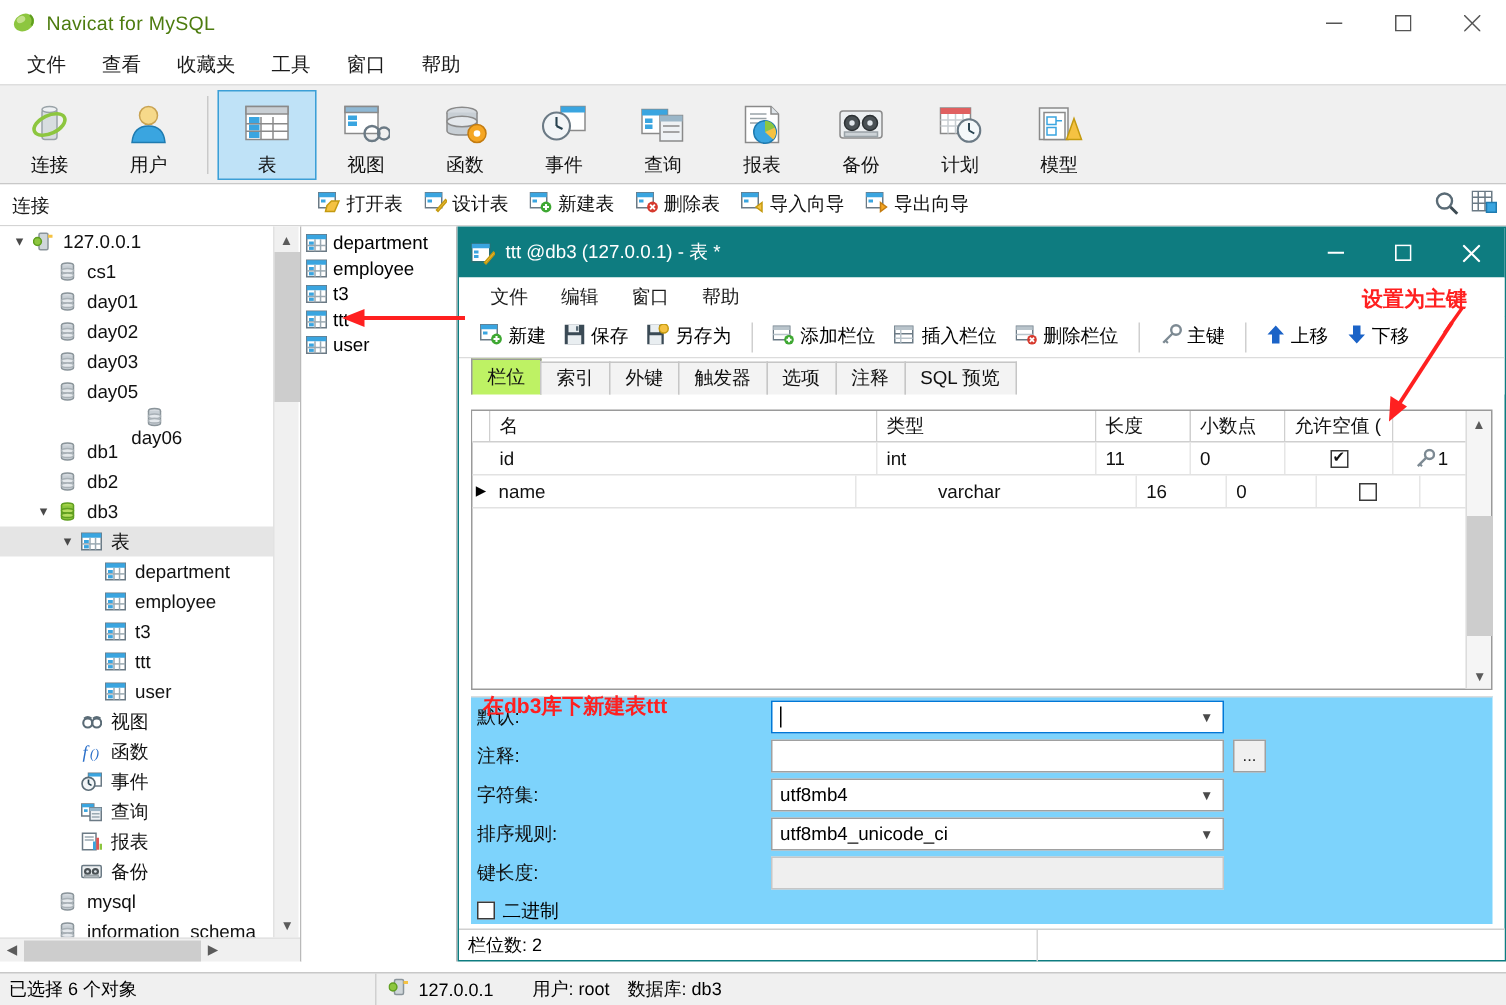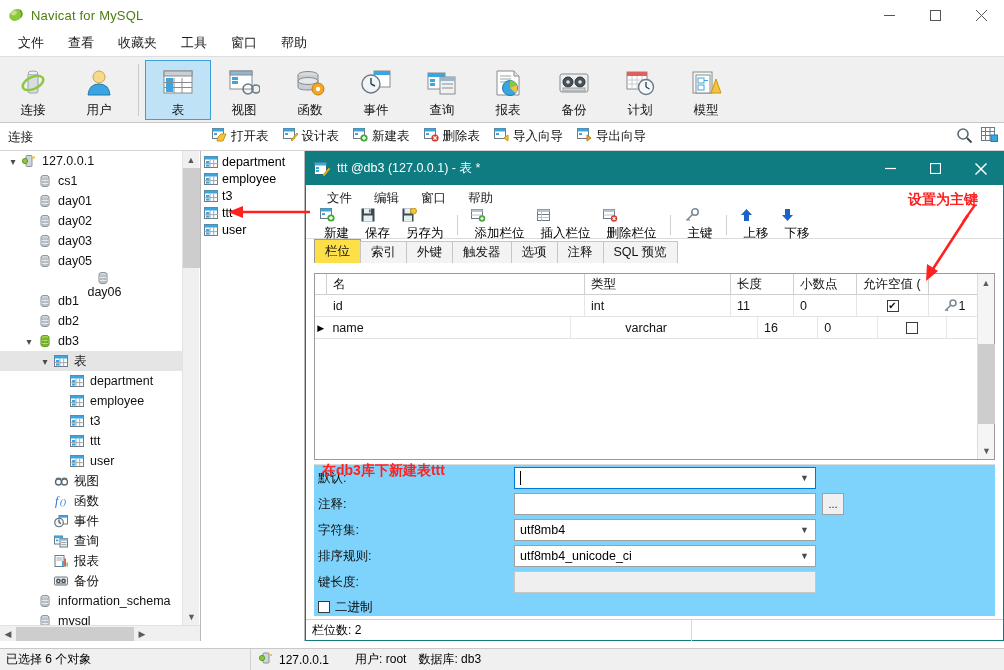--- a/index.html
+++ b/index.html
@@ -121,31 +121,31 @@
   .cw-ctrls { margin-left: auto; display:flex; height: 33px; }
   .cw-btn { width: 45px; height: 33px; display:flex; align-items:center; justify-content:center; color:#fff; }
 
   .cw-menubar { height: 26px; background:#ffffff; display:flex; align-items:center; padding-left:10px; }
   .cw-menubar .mi { padding: 3px 11px; font-size:12.5px; color:#1b1b1b; }
 
   .cw-toolbar {
     height: 28px; background:#ffffff; display:flex; align-items:center; padding-left:8px;
     border-bottom: 1px solid #dcdcdc;
   }
-  .cw-toolbar .tbtn { display:flex; align-items:flex-start; padding: 2px 6px; flex-direction: column; }
+  .cw-toolbar .tbtn { display:flex; align-items:flex-end; padding: 2px 6px; }
   .cw-toolbar .tbtn .lbl { font-size:12.5px; margin-left:4px; }
   .cw-toolbar .vsep { width:1px; height:20px; background:#cfcfcf; margin: 0 7px; }
 
   
   .cw-tabs { height: 24px; display:flex; align-items:flex-end; padding-left:8px; background:#ffffff; }
   .ctab {
     height: 22px; padding: 0 10px; display:flex; align-items:center; font-size:12.5px;
     border: 1px solid #c6c6c6; border-bottom:none; background:#f3f3f3; margin-right:-1px; color:#111;
   }
-  .ctab.active { background:#fde047; border-color:#9a9a9a; height:24px; }
+  .ctab.active { background:#bef264; border-color:#9a9a9a; height:24px; }
 
   
   .gridwrap {
     position:absolute; left:8px; top:121px; width:681px; height:187px;
     border:1px solid #9a9a9a; background:#ffffff;
   }
   .grid-head { display:flex; height:21px; background:#ffffff; border-bottom:1px solid #cfcfcf; }
   .gh {
     border-right:1px solid #cfcfcf; font-size:12.5px; display:flex; align-items:center; padding-left:6px;
     color:#111; background:#fff;
@@ -804,33 +804,33 @@
         <div class="tnode" style="padding-left: 22px;">
           <span class="arrow"></span>
           <span class="ticon">
             <svg width="14" height="14" viewBox="0 0 14 14">
               <ellipse cx="7" cy="3" rx="4" ry="1.6" fill="#d6dbe0" stroke="#8a949a"></ellipse>
               <path d="M3 3 V11 Q3 12.6 7 12.6 Q11 12.6 11 11 V3" fill="#c8cfd5" stroke="#8a949a"></path>
               <ellipse cx="7" cy="6.5" rx="4" ry="1.5" fill="#e4e8ec" stroke="#a8b0b6"></ellipse>
               <ellipse cx="7" cy="9.5" rx="4" ry="1.5" fill="#e4e8ec" stroke="#a8b0b6"></ellipse>
             </svg>
           </span>
-          <span class="tlabel">information_schema</span>
+          <span class="tlabel">mysql</span>
         </div>
         <div class="tnode" style="padding-left: 22px;">
           <span class="arrow"></span>
           <span class="ticon">
             <svg width="14" height="14" viewBox="0 0 14 14">
               <ellipse cx="7" cy="3" rx="4" ry="1.6" fill="#d6dbe0" stroke="#8a949a"></ellipse>
               <path d="M3 3 V11 Q3 12.6 7 12.6 Q11 12.6 11 11 V3" fill="#c8cfd5" stroke="#8a949a"></path>
               <ellipse cx="7" cy="6.5" rx="4" ry="1.5" fill="#e4e8ec" stroke="#a8b0b6"></ellipse>
               <ellipse cx="7" cy="9.5" rx="4" ry="1.5" fill="#e4e8ec" stroke="#a8b0b6"></ellipse>
             </svg>
           </span>
-          <span class="tlabel">mysql</span>
+          <span class="tlabel">information_schema</span>
         </div>
       </div>
 
     <div class="tvscroll">
       <div class="arr">▲</div>
       <div class="thumb"></div>
       <div class="arr" style="position:absolute;bottom:0;left:0;width:17px;">▼</div>
     </div>
 
     <div class="thscroll">

